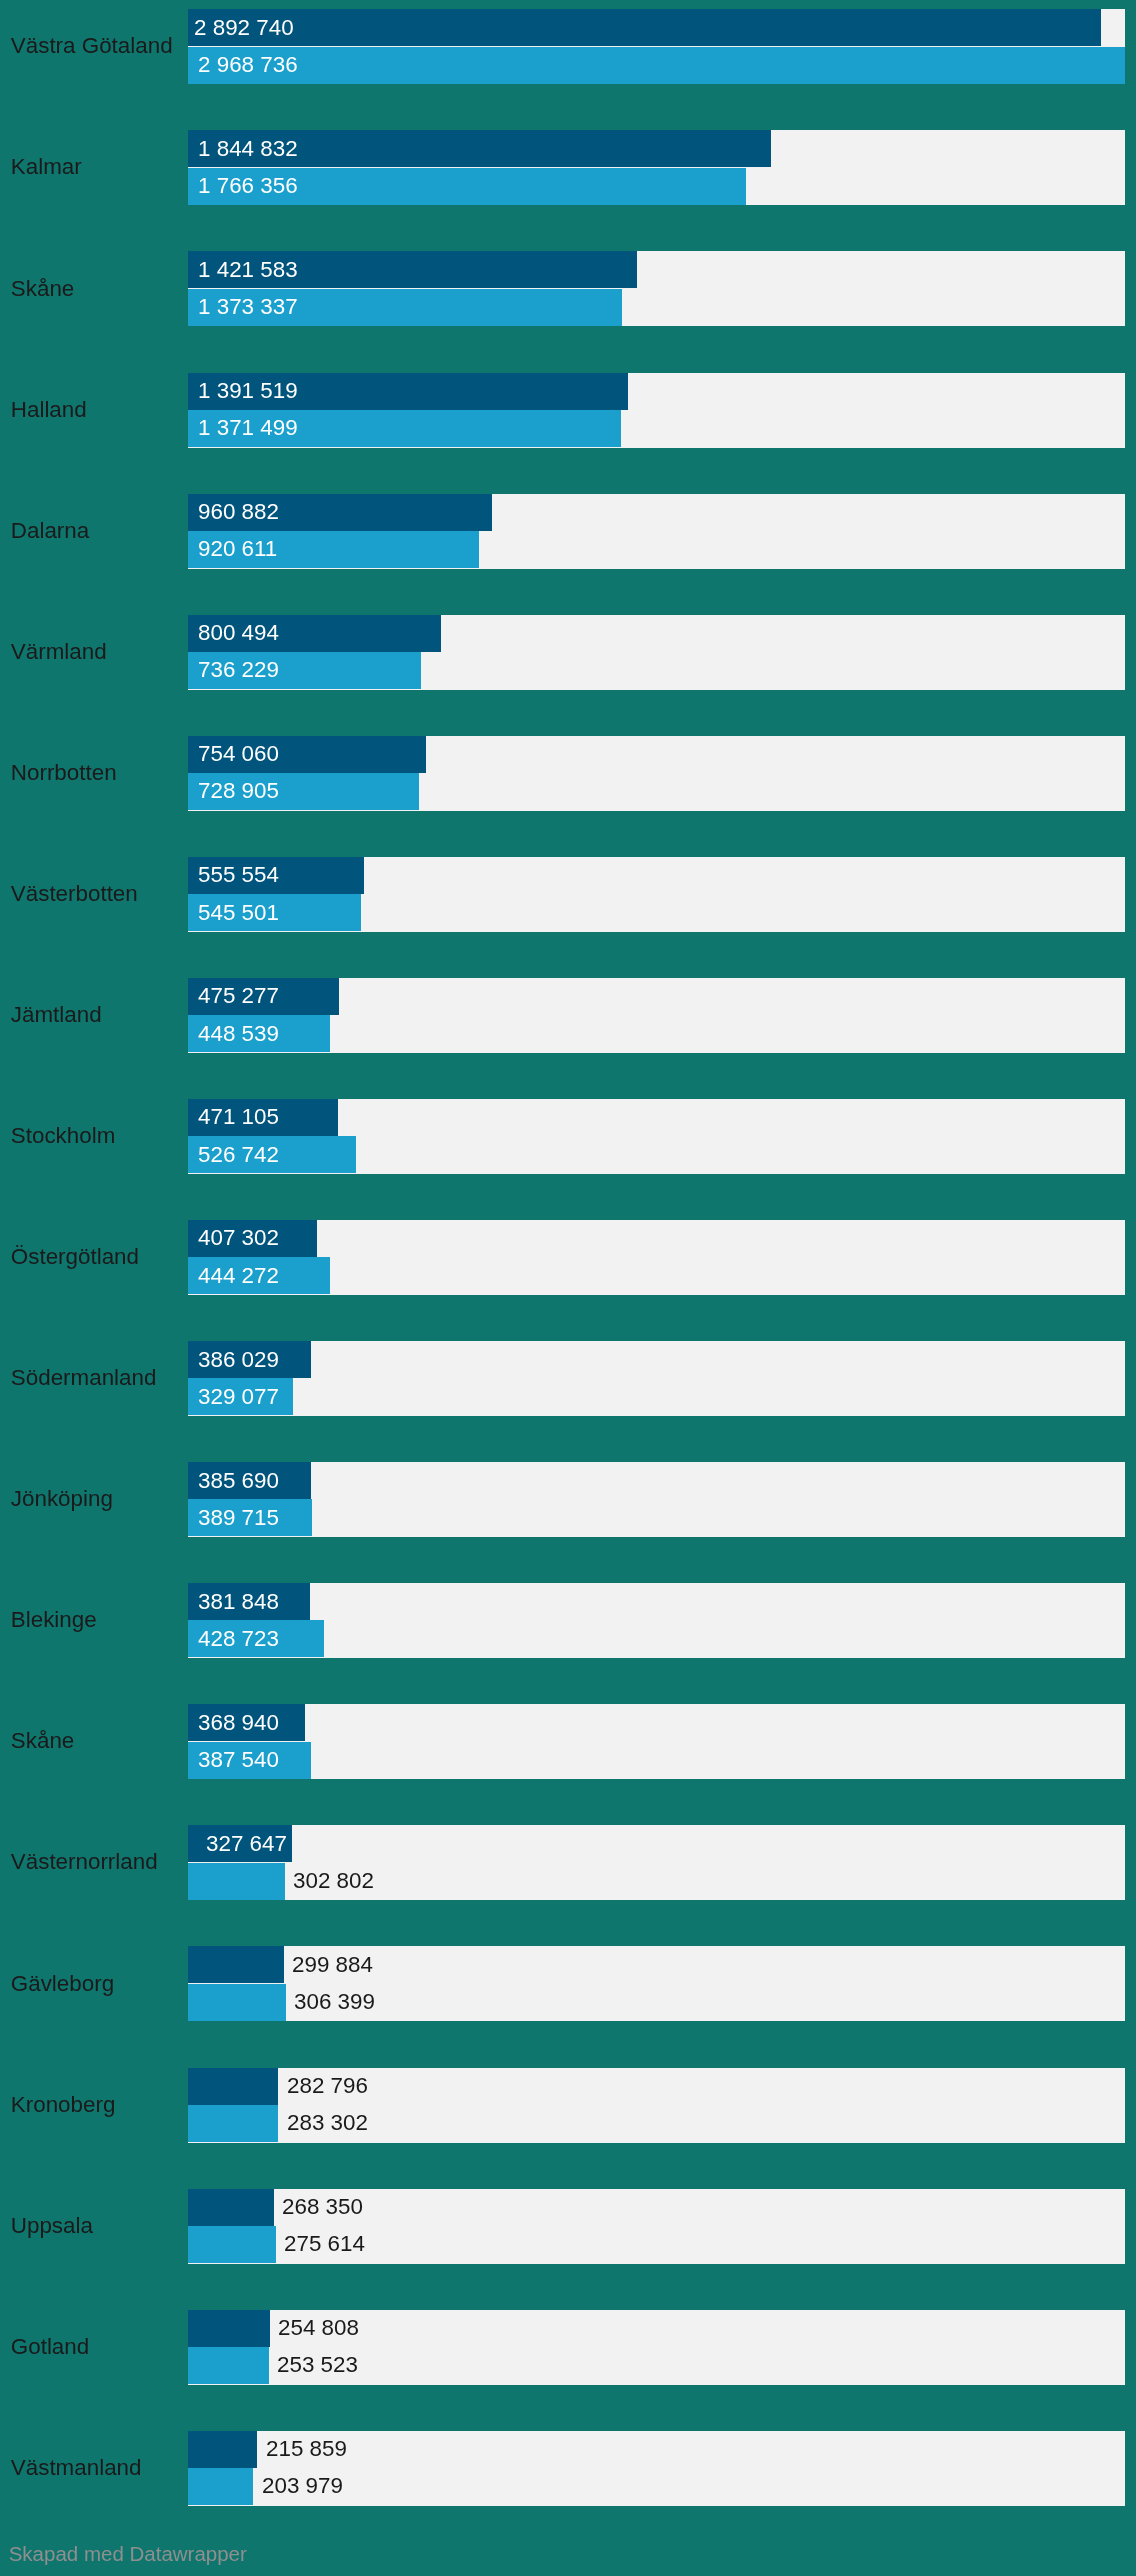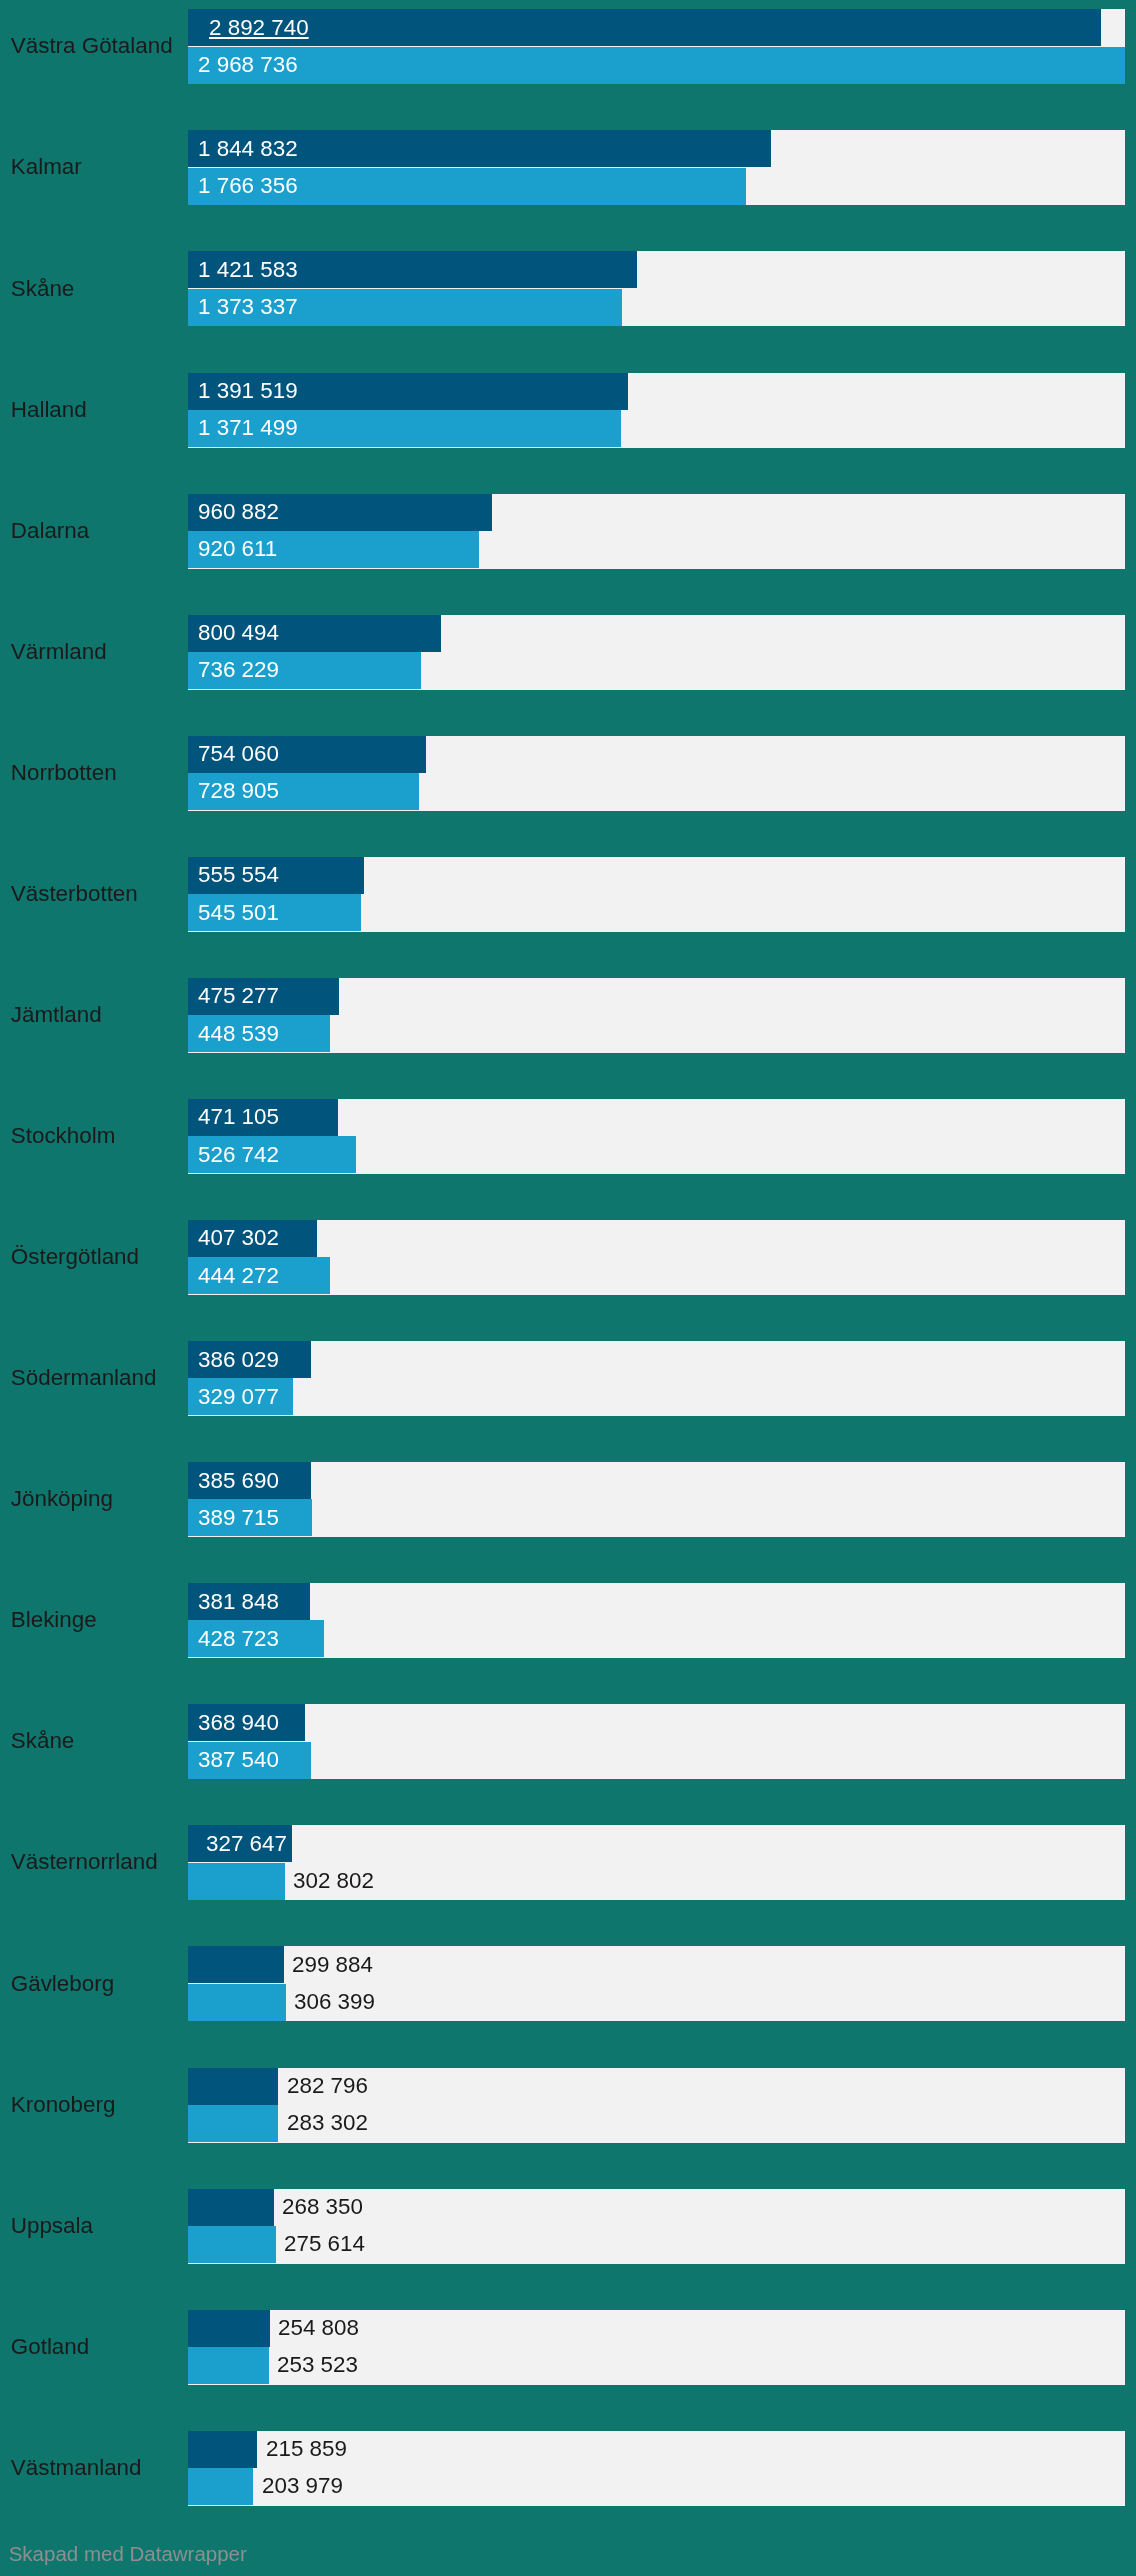--- a/index.html
+++ b/index.html
@@ -31,21 +31,21 @@
   }
 </style>
 </head>
 <body>
 
 <div id="chart">
     <div class="row">
       <div class="track" style="left: 188px; top: 9.3px; width: 937px; height: 75px;"></div>
       <div class="rowlabel" style="top: 35px;">Västra Götaland</div>
       <div class="bar a" style="left: 188px; top: 9.3px; width: 913px; height: 37px;"></div>
-      <div class="vlabel inside" style="left: 209px; top: 17px; text-decoration: underline;">2 892 740</div>
+      <div class="vlabel inside" style="left: 194px; top: 17px;">2 892 740</div>
       <div class="bar b" style="left: 188px; top: 47px; width: 937px; height: 37px;"></div>
       <div class="vlabel inside" style="left: 198px; top: 54px;">2 968 736</div>
     </div>
     <div class="row">
       <div class="track" style="left: 188px; top: 130px; width: 937px; height: 75px;"></div>
       <div class="rowlabel" style="top: 156px;">Kalmar</div>
       <div class="bar a" style="left: 188px; top: 130px; width: 583px; height: 37px;"></div>
       <div class="vlabel inside" style="left: 198px; top: 138px;">1 844 832</div>
       <div class="bar b" style="left: 188px; top: 168px; width: 558px; height: 37px;"></div>
       <div class="vlabel inside" style="left: 198px; top: 175px;">1 766 356</div>

